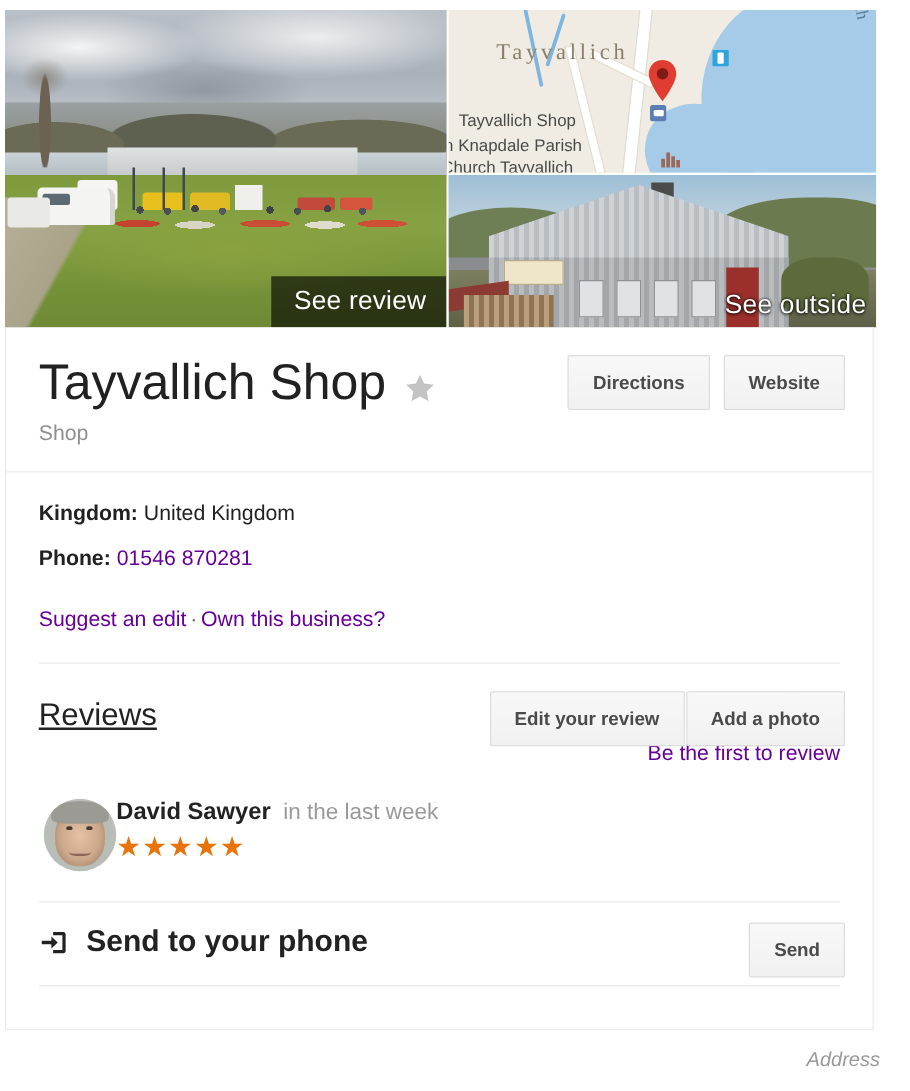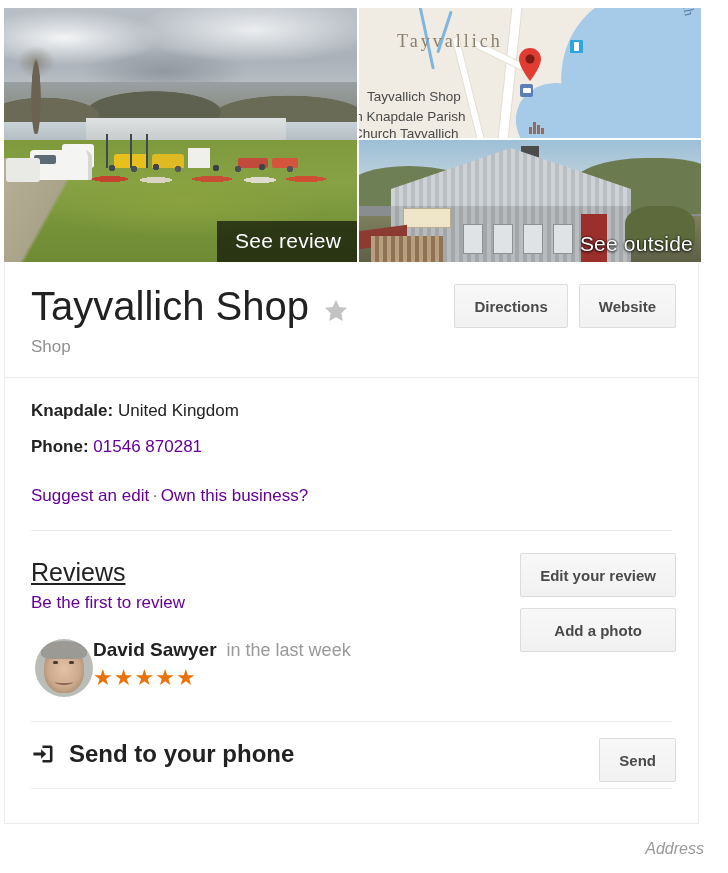--- a/index.html
+++ b/index.html
@@ -431,28 +431,28 @@
     font-size: 25px;
     color: #222222;
     font-weight: normal;
     margin: 0;
     line-height: 30px;
     text-decoration: underline;
   }
   .reviews-sub {
     margin-top: 6px;
     font-size: 17px;
+    text-align: right;
   }
   .reviews-actions {
     position: absolute;
     right: 22px;
     top: 0px;
     display: flex;
-    gap: 11px;
-    flex-direction: column;
+    gap: 1px;
   }
   .review-item {
     display: flex;
     align-items: flex-start;
     padding: 26px 0 24px 4px;
   }
   .avatar {
     width: 58px; height: 58px;
     border-radius: 50%;
     flex: none;
@@ -629,21 +629,21 @@
       <div class="title-actions">
         <button class="g-btn">Directions</button>
         <button class="g-btn">Website</button>
       </div>
     </div>
 
     <div class="divider-full"></div>
 
     <div class="info-block">
       <div class="info-line">
-        <span class="info-label">Knapdale:</span>
+        <span class="info-label">Kingdom:</span>
         <span>United Kingdom</span>
       </div>
       <div class="info-line">
         <span class="info-label">Phone:</span>
         <a class="link">01546 870281</a>
       </div>
       <div class="edit-row">
         <a class="link">Suggest an edit</a><span class="sep">·</span><a class="link">Own this business?</a>
       </div>
     </div>

